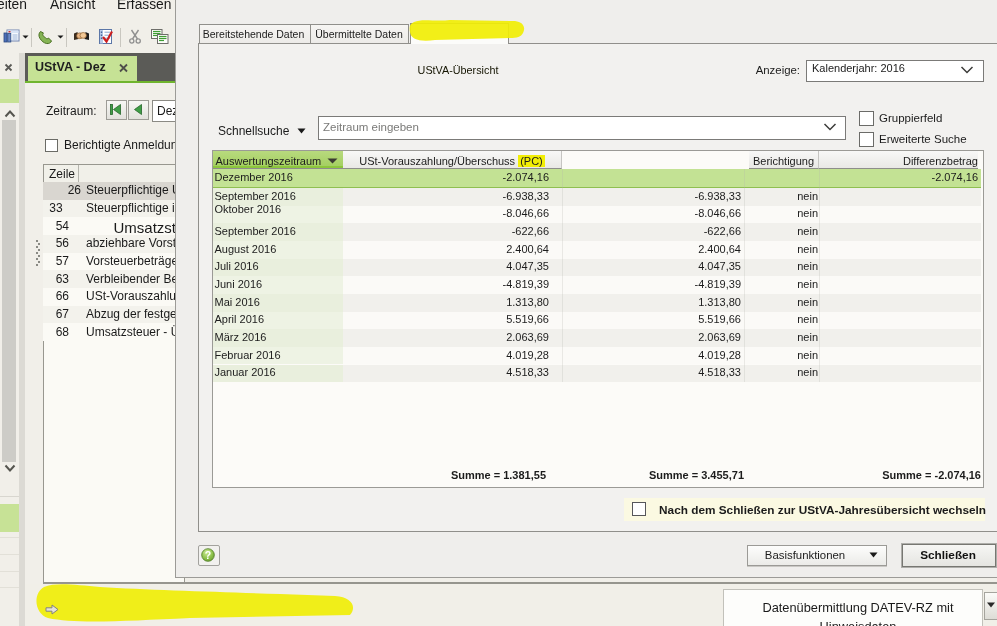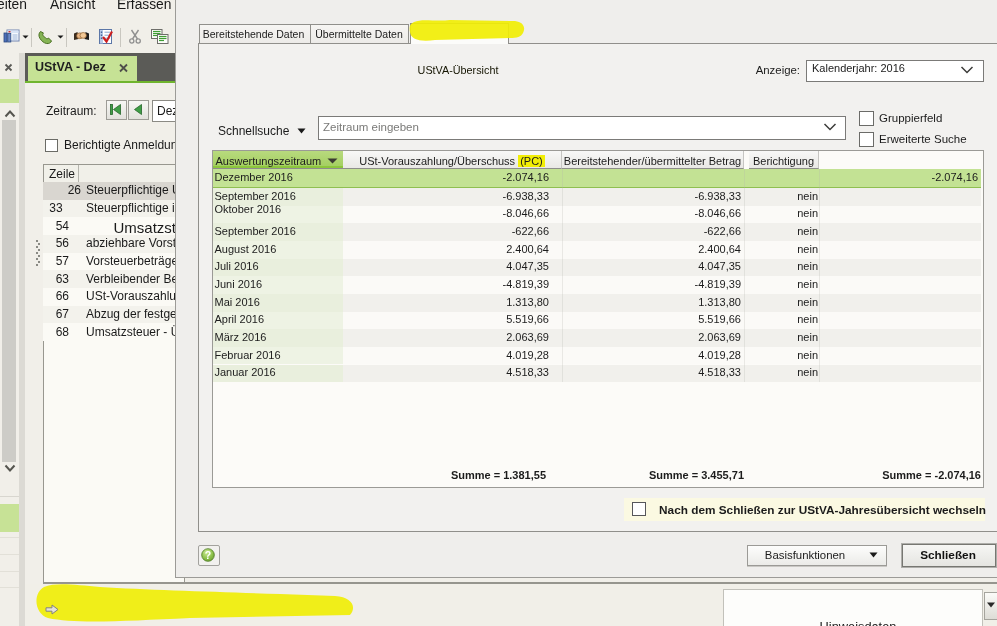--- a/index.html
+++ b/index.html
@@ -175,20 +175,21 @@
 <div class="abs" style="left:25px;top:584px;width:972px;height:42px;background:#f1efe8;"></div>
 
 <svg class="abs" style="left:30px;top:582px;" width="330" height="44" viewBox="0 0 330 44">
   <path d="M14 5 C26 0 46 3 70 5 C120 8 190 10 250 12 L305 14 C322 15 327 25 320 33 L160 36 C95 39 45 42 18 36 C5 32 2 12 14 5 Z" fill="#f0ed02" opacity="0.9"></path>
 </svg>
 <svg class="abs" style="left:45px;top:604px;" width="14" height="11" viewBox="0 0 14 11">
   <path d="M1 3.8 L7 3.8 L7 1 L13 5.5 L7 10 L7 7.2 L1 7.2 Z" fill="#e3e2dc" stroke="#84837c" stroke-width="1"></path>
 </svg>
 
 <div class="abs" style="left:723px;top:589px;width:258px;height:37px;background:#fdfdfb;border:1px solid #c2c1ba;"></div>
+<div class="abs" style="left:729px;top:600px;width:258px;text-align:center;font-size:12.8px;color:#1a1a1a;">Datenübermittlung DATEV-RZ mit</div>
 <div class="abs" style="left:729px;top:619px;width:258px;text-align:center;font-size:12.8px;color:#1a1a1a;">Hinweisdaten</div>
 <div class="abs" style="left:984px;top:592px;width:13px;height:26px;background:linear-gradient(#fbfbf8,#dddcd6);border:1px solid #a5a49d;"></div>
 <svg class="abs" style="left:986px;top:602px;" width="10" height="6" viewBox="0 0 10 6">
   <polygon points="1,0.5 9,0.5 5,5.5" fill="#2a2a2a"></polygon>
 </svg>
 
 <div class="abs" style="left:175px;top:0;width:822px;height:577px;background:#efeeec;border-left:1px solid #9c9b97;border-bottom:1px solid #9c9b97;"></div>
 
 <div class="abs" style="left:198.5px;top:24px;width:110px;height:19px;background:linear-gradient(#f6f5f3,#eceae7);border:1px solid #908f8b;border-bottom:none;"></div>
 <div class="abs" style="left:310.5px;top:24px;width:97px;height:19px;background:linear-gradient(#f6f5f3,#eceae7);border:1px solid #908f8b;border-bottom:none;border-left:none;"></div>
@@ -224,22 +225,22 @@
 <div class="abs" style="left:859px;top:132px;width:12.5px;height:12.5px;background:#fff;border:1.4px solid #6b6b68;"></div>
 <div class="abs" style="left:879px;top:132.5px;font-size:11.5px;color:#1b1b1b;">Erweiterte Suche</div>
 
 <div class="abs" style="left:211.5px;top:149.5px;width:770px;height:336px;border:1px solid #9b9a96;background:#fcfbf8;"></div>
 
 <div class="hdrcell" style="left:212.5px;width:129.0px;background:linear-gradient(#b8da7e,#a2ce5e);border-right:1px solid #85a94f;border-bottom:1px solid #8e8d8b;box-shadow:inset 0 -2px 0 #8cc63c;padding-left:3px;">Auswertungszeitraum</div>
 <svg class="abs" style="left:327px;top:158px;" width="11" height="6" viewBox="0 0 11 6">
   <polygon points="0.5,0.5 10.5,0.5 5.5,5.5" fill="#3b3b32"></polygon>
 </svg>
 <div class="hdrcell" style="left:343.0px;width:218.0px;text-align:center;border-bottom:1px solid #8e8d8b;">USt-Vorauszahlung/Überschuss <span style="background:#f2ee05;padding:0 2px;">(PC)</span></div>
-<div class="hdrcell" style="left:562px;width:181px;text-align:center;border-bottom:1px solid #8e8d8b;">Bereitstehender/übermittelter Betrag</div>
 <div class="hdrcell" style="left:749px;width:69px;text-align:center;border-bottom:1px solid #8e8d8b;border-left:none;">Berichtigung</div>
+<div class="hdrcell" style="left:819px;width:159px;text-align:right;border-right:none;border-bottom:1px solid #8e8d8b;">Differenzbetrag</div>
 
 <div style="position:absolute;left:212.5px;top:168.5px;width:768.5px;height:19.5px;background:#c3e294;border-bottom:1px solid #8fbf51;box-sizing:border-box;"></div>
 <div class="ct" style="left:214.5px;top:171.25px;width:130px;">Dezember 2016</div>
 <div class="ct r" style="left:342.5px;top:171.25px;width:206.5px;">-2.074,16</div>
 <div class="ct r" style="left:819px;top:171.25px;width:159px;">-2.074,16</div>
 <div style="position:absolute;left:212.5px;top:188.0px;width:768.5px;height:17.65px;background:#f1f0ec;"></div>
 <div style="position:absolute;left:212.5px;top:188.0px;width:130.0px;height:17.65px;background:#e9efdd;"></div>
 <div class="ct" style="left:214.5px;top:189.825px;width:130px;">September 2016</div>
 <div class="ct r" style="left:342.5px;top:189.825px;width:206.5px;">-6.938,33</div>
 <div class="ct r" style="left:562px;top:189.825px;width:179px;">-6.938,33</div>

